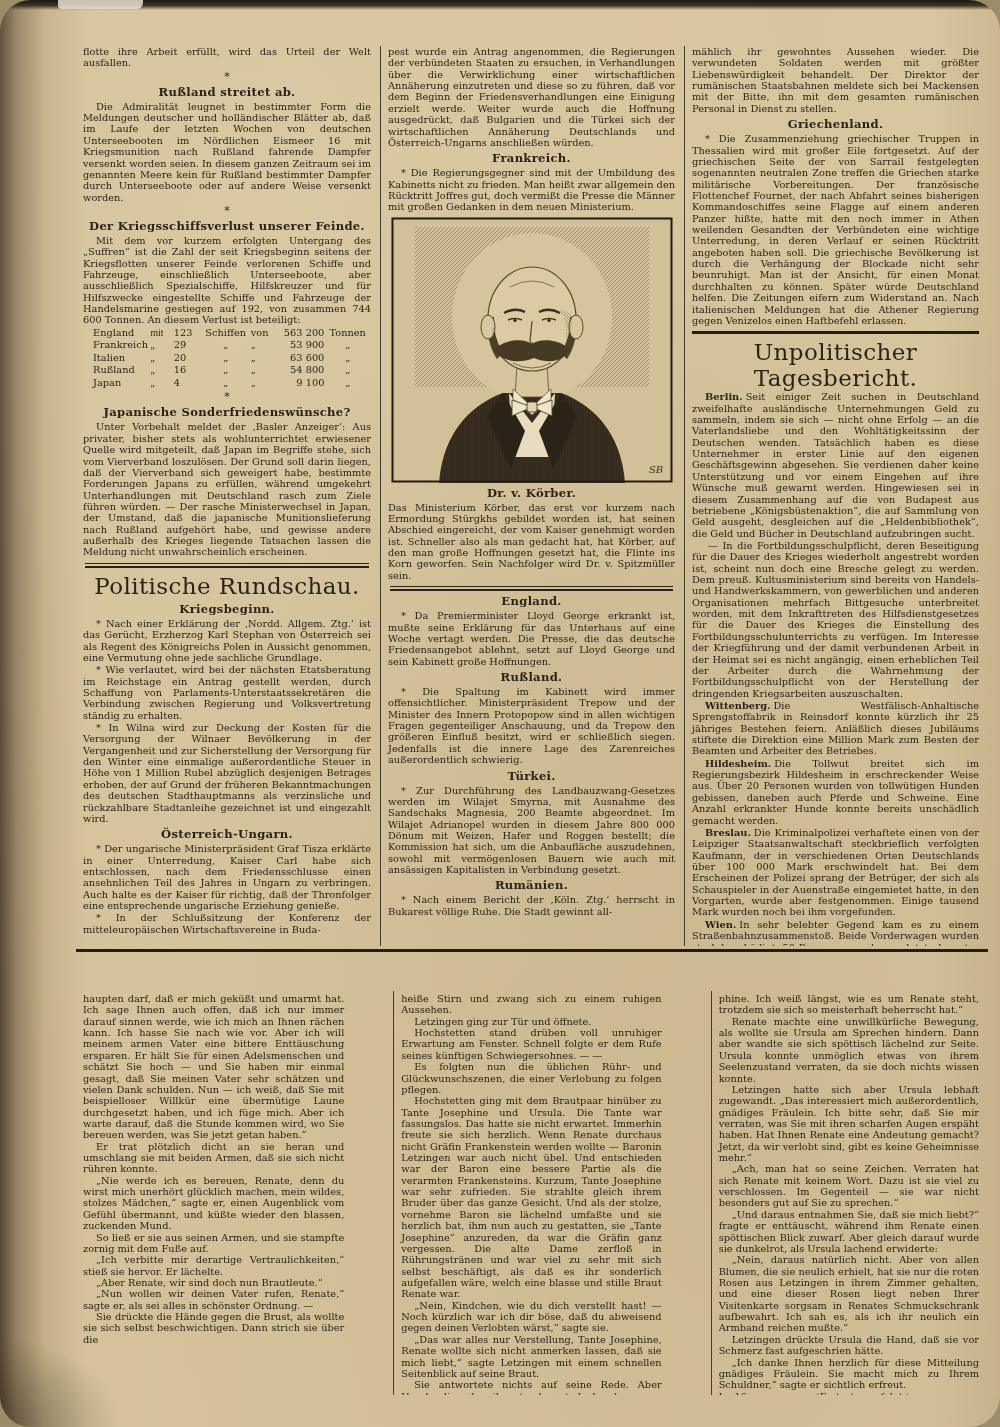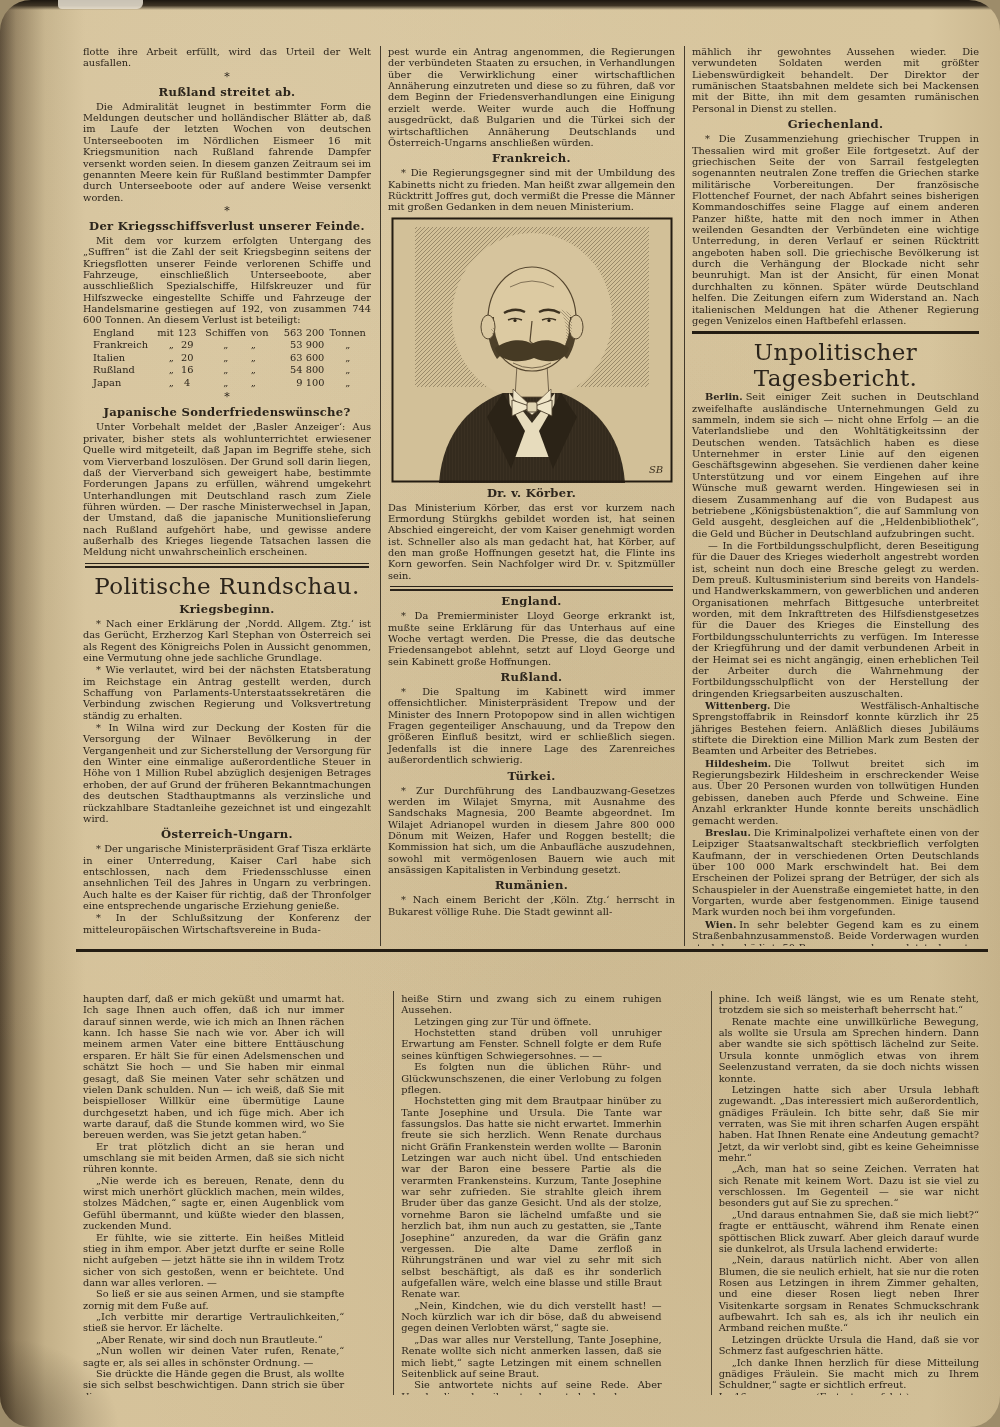--- a/index.html
+++ b/index.html
@@ -29,22 +29,22 @@
   .big { text-align:center; font-weight:normal; font-size:23px; margin:5px 0 0; letter-spacing:.4px; }
   .star { text-align:center; font-size:11px; line-height:11px; margin:2px 0; color:#2b241b; }
   .dbl { border-top:1px solid #2a231a; border-bottom:2px solid #2a231a; height:5px; margin:5px 2px 3px; }
   .heavy { height:3px; background:#241d13; margin:5px 0 2px; }
   .rule-main { position:absolute; top:949px; left:76px; width:912px; height:3px; background:#241d13; }
 
   .ship-table { font-size:9.8px; line-height:1.28; margin:1px 0 1px 10px; }
   .trow { display:flex; }
   .tc { display:block; }
   .tc.c { width:64px; }
-  .tc.m { width:26px; text-align:right; }
-  .tc.n { width:30px; text-align:center; }
+  .tc.m { width:26px; text-align:left;font-family:Liberation Serif, serif; }
+  .tc.n { width:30px; text-align:left; }
   .tc.s { width:56px; text-align:center; }
   .tc.v { width:30px; }
   .tc.t { width:52px; text-align:right; }
   .tc.d { width:52px; text-align:center; }
 
   .city { font-weight:bold; margin-right:3px; }
 
   .portrait-wrap { margin:4px auto 3px; width:282px; }
   .portrait-wrap svg { display:block; }
 
@@ -231,21 +231,20 @@
     </div>
   </div>
 
   <div class="rule-main"></div>
 
   <div class="feuill">
     <div class="fcol">
       <p class="p noind">haupten darf, daß er mich geküßt und umarmt hat. Ich sage Ihnen auch offen, daß ich nur immer darauf sinnen werde, wie ich mich an Ihnen rächen kann. Ich hasse Sie nach wie vor. Aber ich will meinem armen Vater eine bittere Enttäuschung ersparen. Er hält Sie für einen Adelsmenschen und schätzt Sie hoch — und Sie haben mir einmal gesagt, daß Sie meinen Vater sehr schätzen und vielen Dank schulden. Nun — ich weiß, daß Sie mit beispielloser Willkür eine übermütige Laune durchgesetzt haben, und ich füge mich. Aber ich warte darauf, daß die Stunde kommen wird, wo Sie bereuen werden, was Sie jetzt getan haben.“</p>
       <p class="p">Er trat plötzlich dicht an sie heran und umschlang sie mit beiden Armen, daß sie sich nicht rühren konnte.</p>
       <p class="p">„Nie werde ich es bereuen, Renate, denn du wirst mich unerhört glücklich machen, mein wildes, stolzes Mädchen,“ sagte er, einen Augenblick vom Gefühl übermannt, und küßte wieder den blassen, zuckenden Mund.</p>
-      <p class="p">Er fühlte, wie sie zitterte. Ein heißes Mitleid stieg in ihm empor. Aber jetzt durfte er seine Rolle nicht aufgeben — jetzt hätte sie ihn in wildem Trotz sicher von sich gestoßen, wenn er beichtete. Und dann war alles verloren. —</p>
       <p class="p">So ließ er sie aus seinen Armen, und sie stampfte zornig mit dem Fuße auf.</p>
       <p class="p">„Ich verbitte mir derartige Vertraulichkeiten,“ stieß sie hervor. Er lächelte.</p>
       <p class="p">„Aber Renate, wir sind doch nun Brautleute.“</p>
       <p class="p">„Nun wollen wir deinen Vater rufen, Renate,“ sagte er, als sei alles in schönster Ordnung. —</p>
       <p class="p">Sie drückte die Hände gegen die Brust, als wollte sie sich selbst beschwichtigen. Dann strich sie über die</p>
     </div>
     <div class="fcol">
       <p class="p noind">heiße Stirn und zwang sich zu einem ruhigen Aussehen.</p>
       <p class="p">Letzingen ging zur Tür und öffnete.</p>
       <p class="p">Hochstetten stand drüben voll unruhiger Erwartung am Fenster. Schnell folgte er dem Rufe seines künftigen Schwiegersohnes. — —</p>

